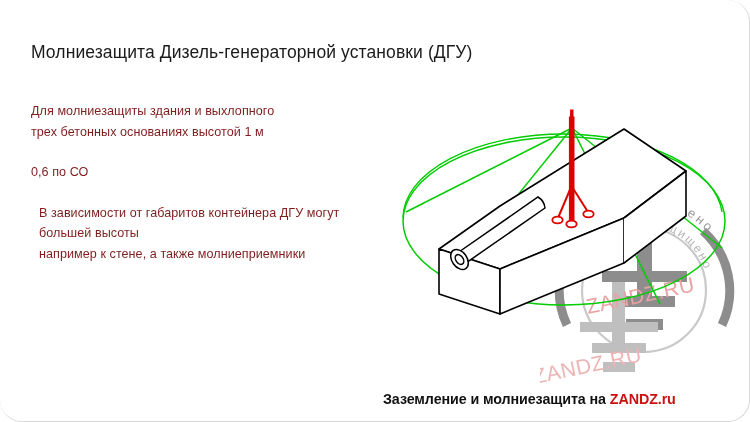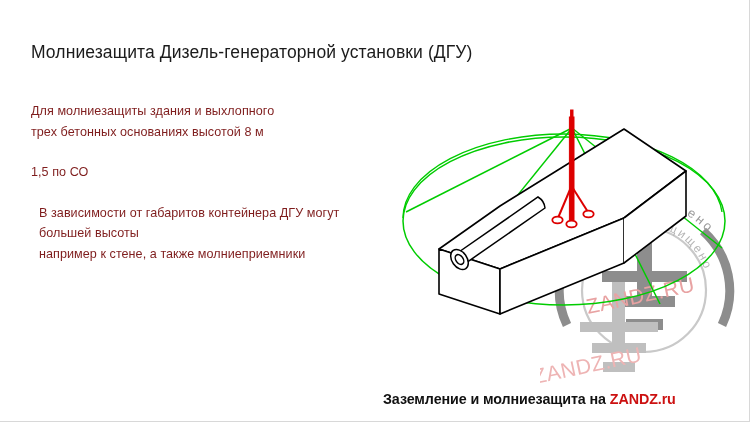--- a/index.html
+++ b/index.html
@@ -15,20 +15,21 @@
 
   #slide {
     position: relative;
     width: 750px;
     height: 422px;
     background: #ffffff;
     overflow: hidden;
     box-sizing: border-box;
     border-right: 1px solid #d8d8d8;
     border-bottom: 1px solid #d8d8d8;
+    border-radius: 22px;
   }
 
   
   #title {
     position: absolute;
     left: 31px;
     top: 42px;
     width: 560px;
     font-size: 17.5px;
     font-weight: 400;
@@ -92,25 +93,25 @@
 <body>
 
 <div id="slide">
 
   <div id="title">Молниезащита Дизель-генераторной установки (ДГУ)</div>
 
   <div id="body-col">
 
     <p class="para">
       <span class="line">Для молниезащиты здания и выхлопного</span>
-      <span class="line">трех бетонных основаниях высотой 8 м</span>
+      <span class="line">трех бетонных основаниях высотой 1 м</span>
     </p>
 
     <p class="para">
-      <span class="line">1,5 по СО</span>
+      <span class="line">0,6 по СО</span>
     </p>
 
     <p class="para">
       <span class="line">В зависимости от габаритов контейнера ДГУ могут</span>
       <span class="line">большей высоты</span>
       <span class="line">например к стене, а также молниеприемники</span>
     </p>
 
   </div>
 

